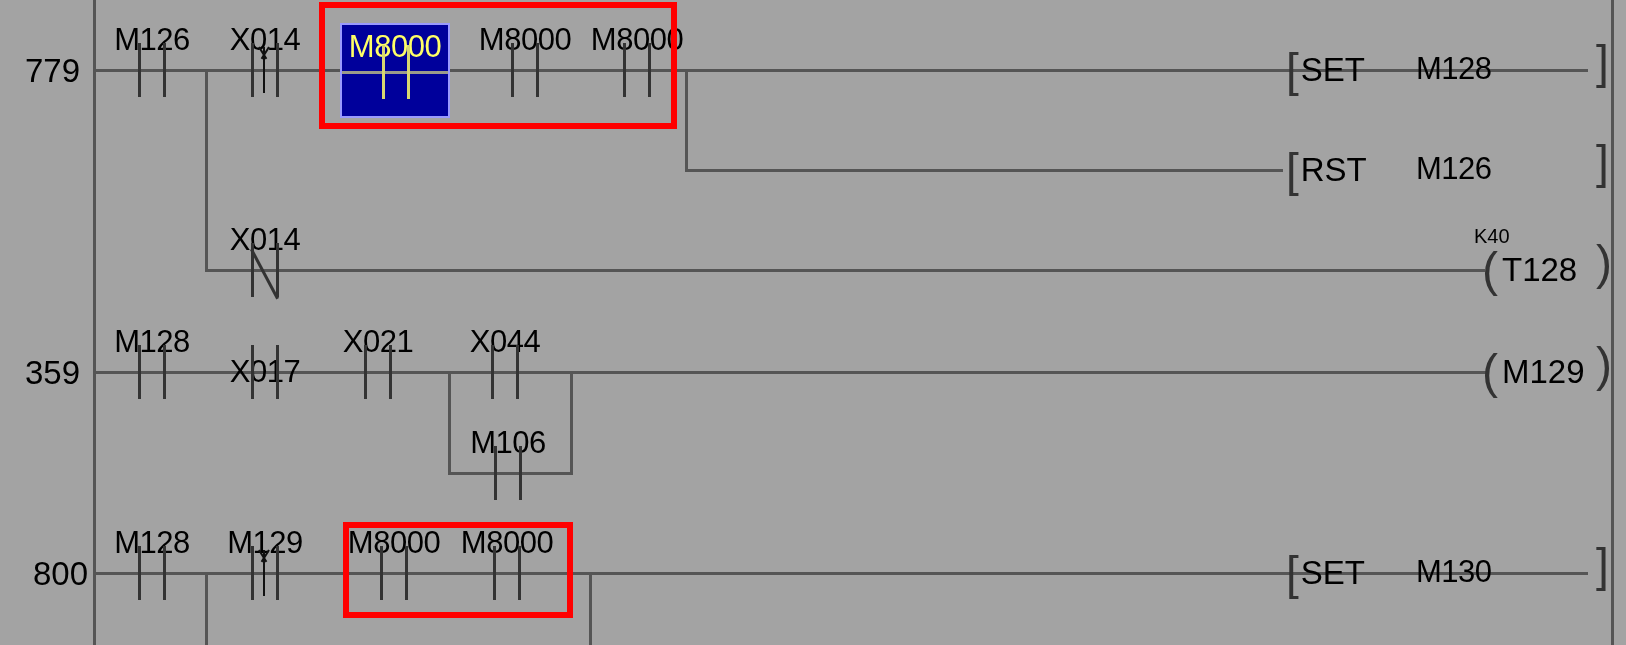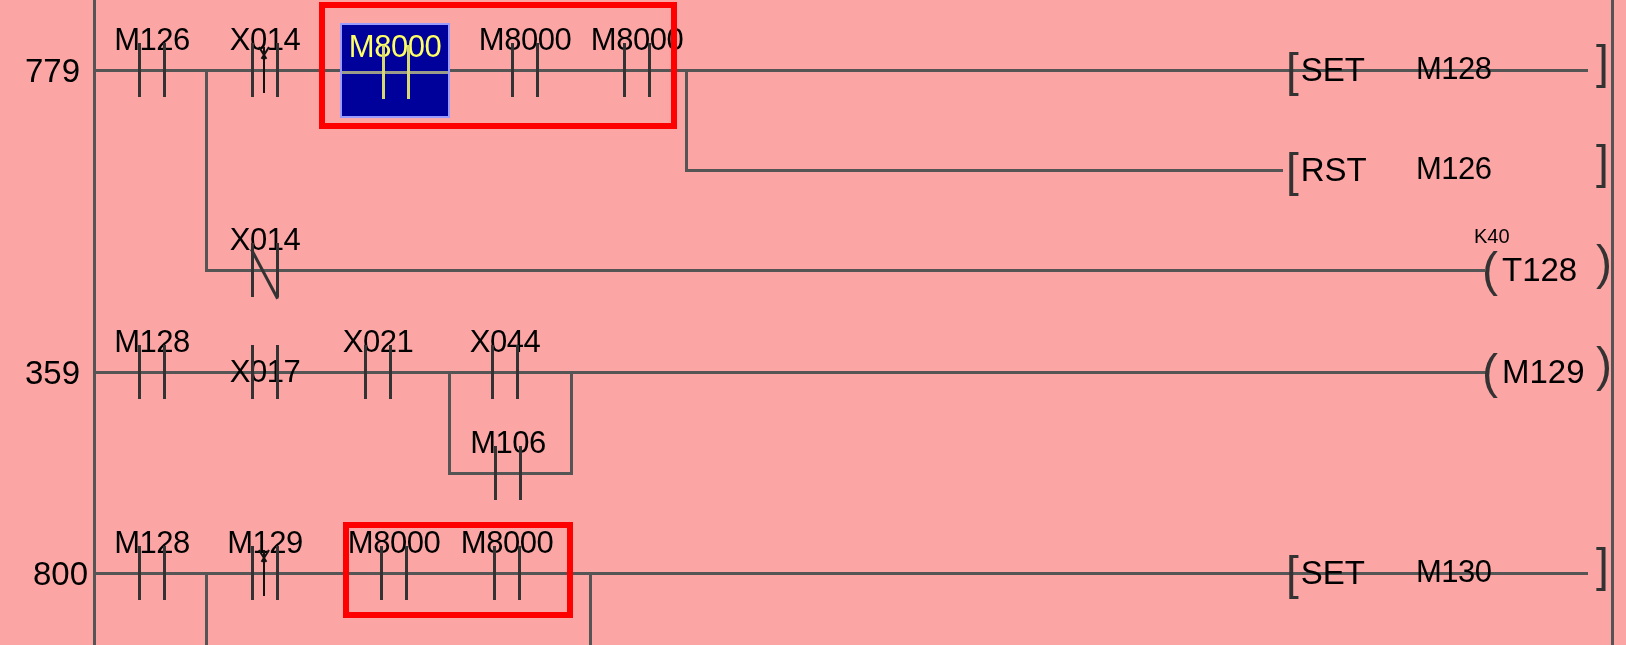--- a/index.html
+++ b/index.html
@@ -7,21 +7,21 @@
     padding: 0;
     background: #ffffff;
   }
   body {
     font-family: "Liberation Sans", sans-serif;
   }
   #ladder-root {
     position: relative;
     width: 1626px;
     height: 645px;
-    background: #fca5a5;
+    background: #a3a3a3;
     overflow: hidden;
   }
   
   .wire-h {
     position: absolute;
     background: #555555;
     height: 3px;
   }
   .wire-v {
     position: absolute;

